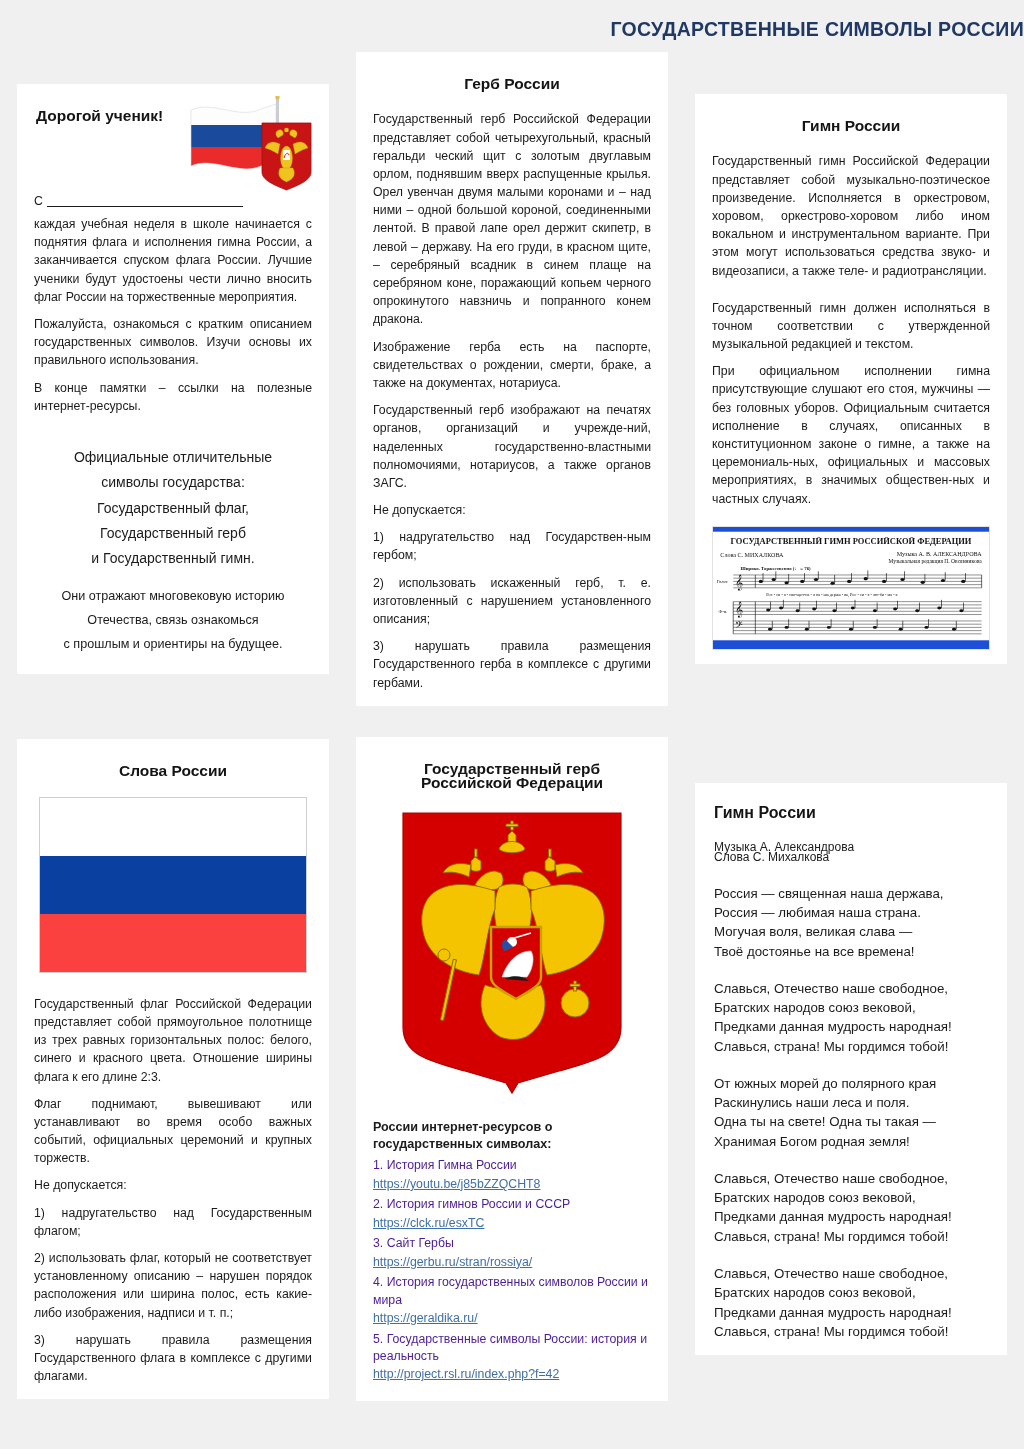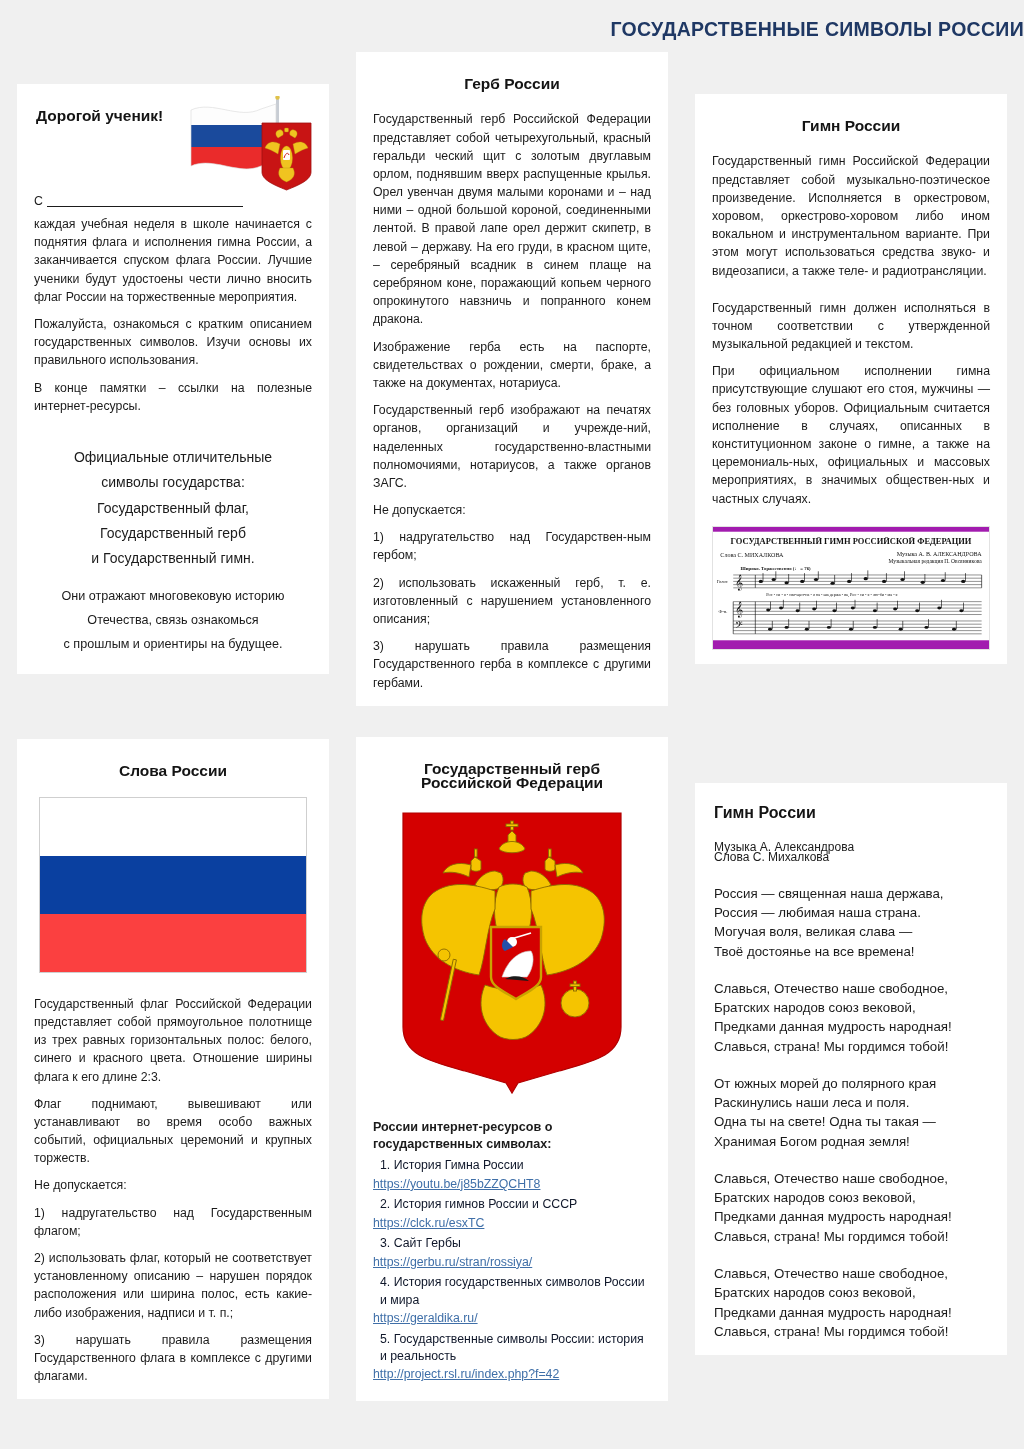--- a/index.html
+++ b/index.html
@@ -115,39 +115,39 @@
     display: flex;
     flex-direction: column;
     overflow: hidden;
   }
   .flag-box .stripe { flex: 1 1 33.3333%; }
 
   
   .sheet-wrap {
     margin-top: 18px;
     width: 100%;
-    background: #a21caf;
+    background: #1d4ed8;
     border: 1px solid #e2e2e2;
   }
 
   
   .coa-wrap {
     width: 226px;
     margin: 14px auto 16px auto;
   }
 
   
   h3.links-title {
     font-size: 12.6px;
     font-weight: bold;
     color: #1b1b1b;
     margin: 8px 0 4px 0;
     line-height: 1.35;
   }
-  .link-item { font-size: 12.3px; color: #0f172a; line-height: 1.42; margin-bottom: 1px; margin-left: 7px;}
+  .link-item { font-size: 12.3px; color: #4c1d95; line-height: 1.42; margin-bottom: 1px;}
   .link-url {
     font-size: 12.3px;
     color: #3f6fa8;
     text-decoration: underline;
     line-height: 1.42;
     display: block;
     margin-bottom: 3px;
     word-break: break-all;
   }
 

